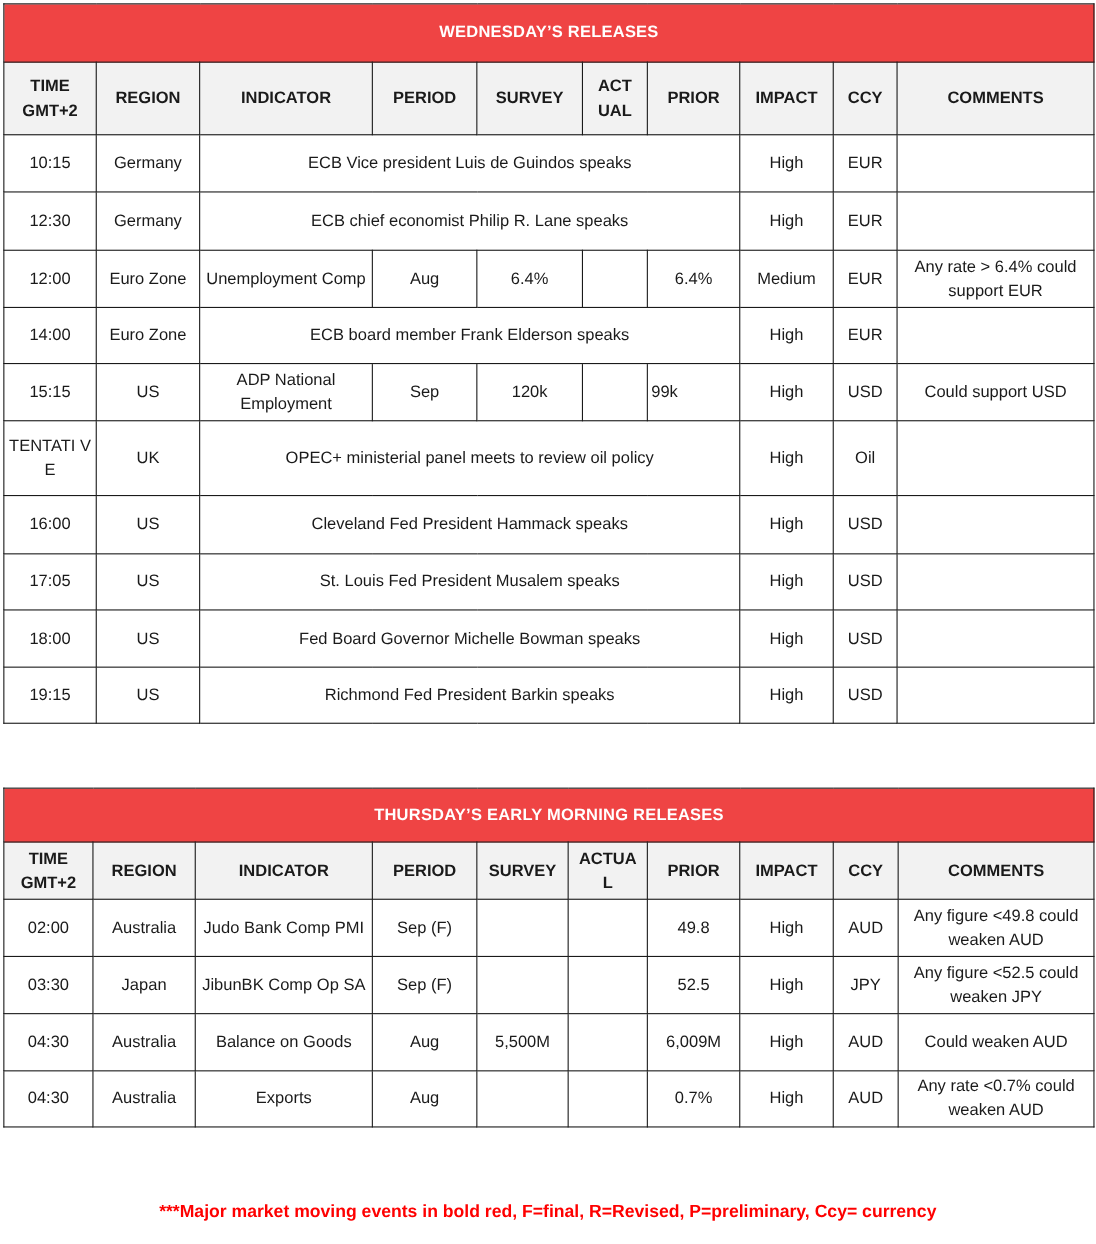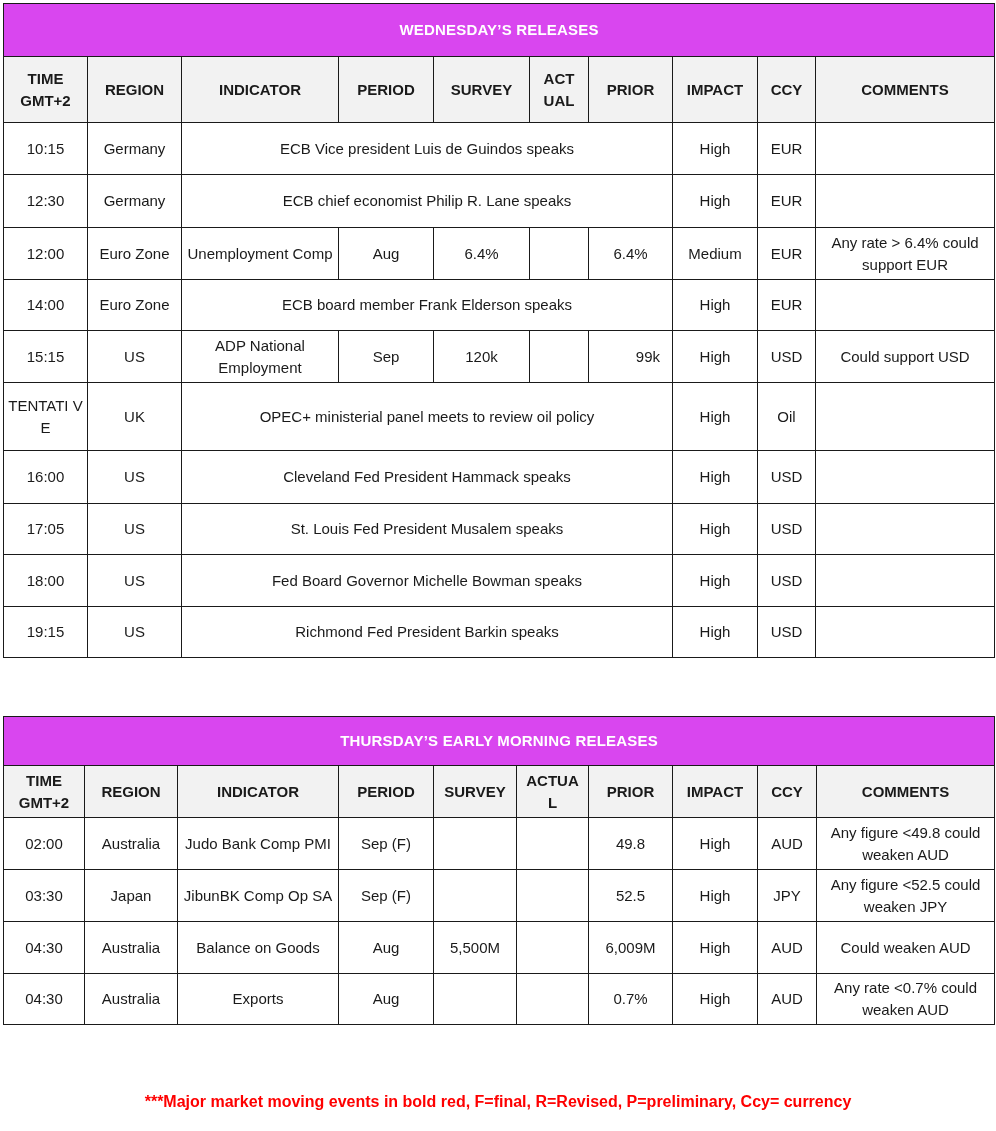--- a/index.html
+++ b/index.html
@@ -1,19 +1,19 @@
 <!DOCTYPE html>
 <html><head>
 <meta charset="utf-8">
 <style>
   html, body { margin: 0; padding: 0; background: #ffffff; }
   body { width: 996px; height: 1131px; position: relative; font-family: "Liberation Sans", "DejaVu Sans", sans-serif; color: #1a1a1a; overflow: hidden; }
   table.cal { position: absolute; left: 3px; border-collapse: collapse; table-layout: fixed; }
   table.cal td, table.cal th { border: 1.5px solid #1a1a1a; text-align: center; vertical-align: middle; padding: 0 3px; font-size: 15px; line-height: 22px; }
-  .title-row th { background: #d946ef; color: #ffffff; font-weight: bold; font-size: 19px; letter-spacing: 0.2px; }
+  .title-row th { background: #ef4444; color: #ffffff; font-weight: bold; font-size: 19px; letter-spacing: 0.2px; }
   .head-row th { background: #f2f2f2; font-weight: bold; font-size: 15px; }
   tr.bold td { font-weight: normal; }
   #t1 { top: 3px; width: 991px; }
   #t2 { top: 716px; width: 991px; }
   .footnote { position: absolute; left: 0; width: 996px; top: 1093px; text-align: center; color: #fe0000; font-weight: bold; font-size: 16px; }
 </style>
 </head>
 <body>
 
 <table class="cal" id="t1">
@@ -86,21 +86,21 @@
     <td></td>
   </tr>
 
   <tr class="bold" style="height:52px">
     <td>15:15</td>
     <td>US</td>
     <td>ADP National Employment</td>
     <td>Sep</td>
     <td>120k</td>
     <td></td>
-    <td style="text-align:right;padding-right:12px">99k</td>
+    <td style="text-align:left;padding-right:12px">99k</td>
     <td>High</td>
     <td>USD</td>
     <td>Could support USD</td>
   </tr>
 
   <tr style="height:68px">
     <td style="word-break:break-all">TENTATI VE</td>
     <td>UK</td>
     <td colspan="5">OPEC+ ministerial panel meets to review oil policy</td>
     <td>High</td>

